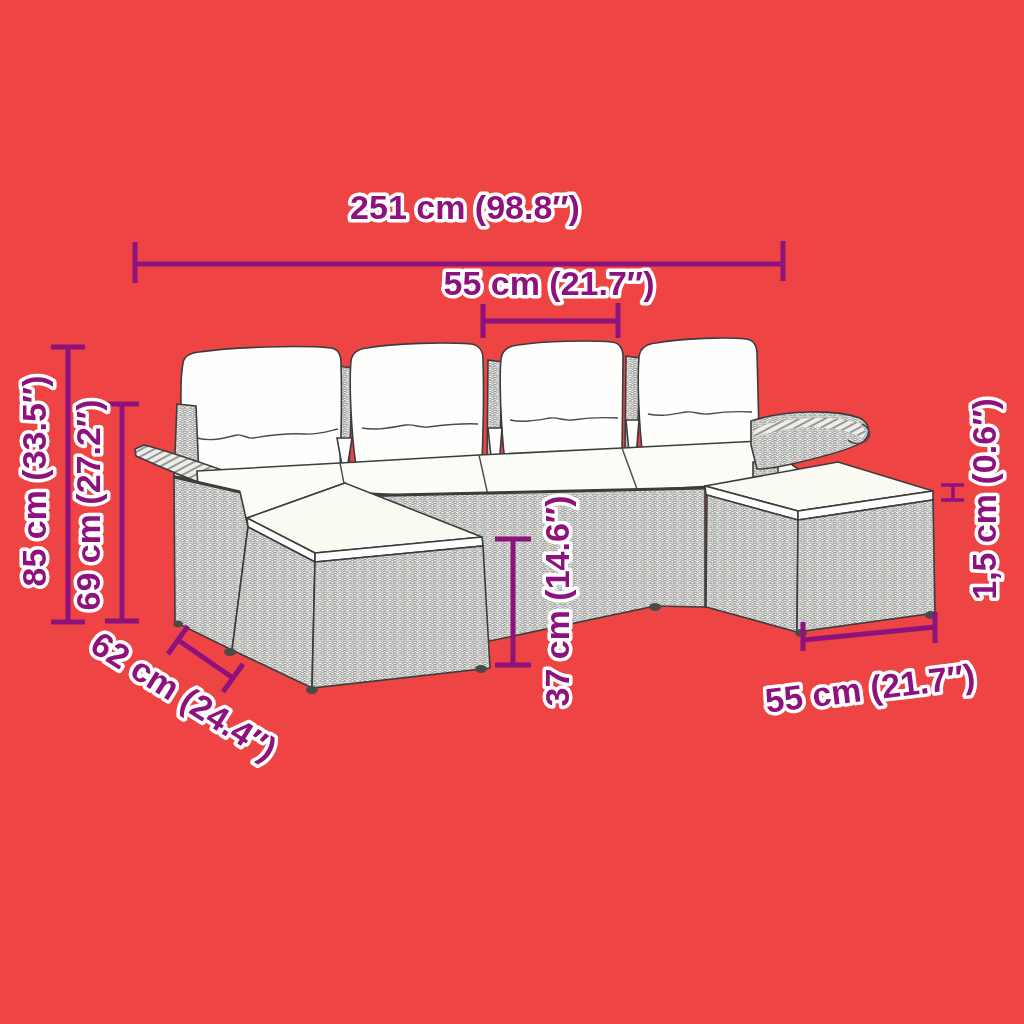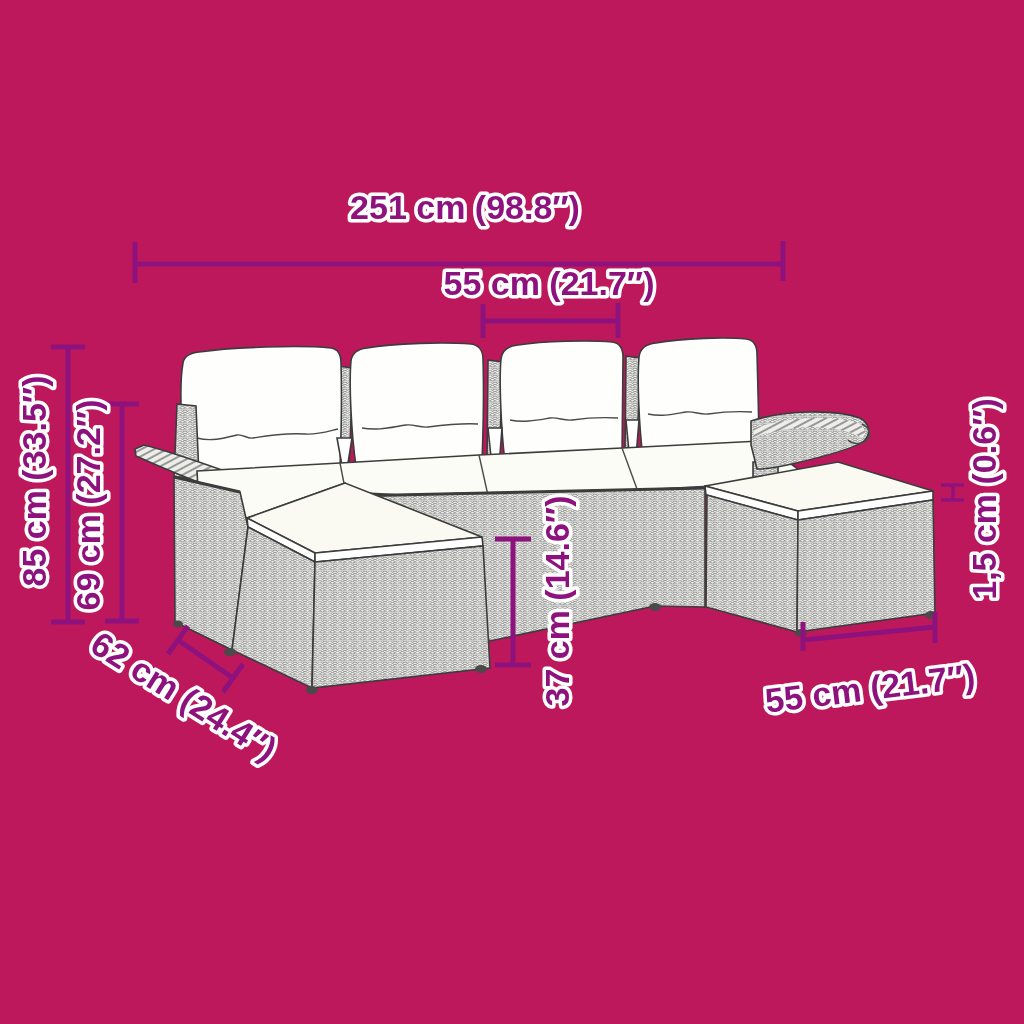--- a/index.html
+++ b/index.html
@@ -1,17 +1,17 @@
 <!DOCTYPE html>
 <html><head>
 <meta charset="utf-8">
 <style>
   html,body{margin:0;padding:0;background:#ffffff;}
   .stage{
-    position:relative;width:1024px;height:1024px;background:#be185d;overflow:hidden;
+    position:relative;width:1024px;height:1024px;background:#ef4444;overflow:hidden;
     font-family:"Liberation Sans","DejaVu Sans",sans-serif;
   }
   svg{display:block;}
   .dim-text{
     font-family:"Liberation Sans","DejaVu Sans",sans-serif;
     font-weight:700;font-size:34px;fill:#8E127D;
     paint-order:stroke fill;stroke:#ffffff;stroke-width:7px;stroke-linejoin:round;
     text-anchor:middle;
   }
   .dim-line{stroke:#8E127D;stroke-width:5;fill:none;}

